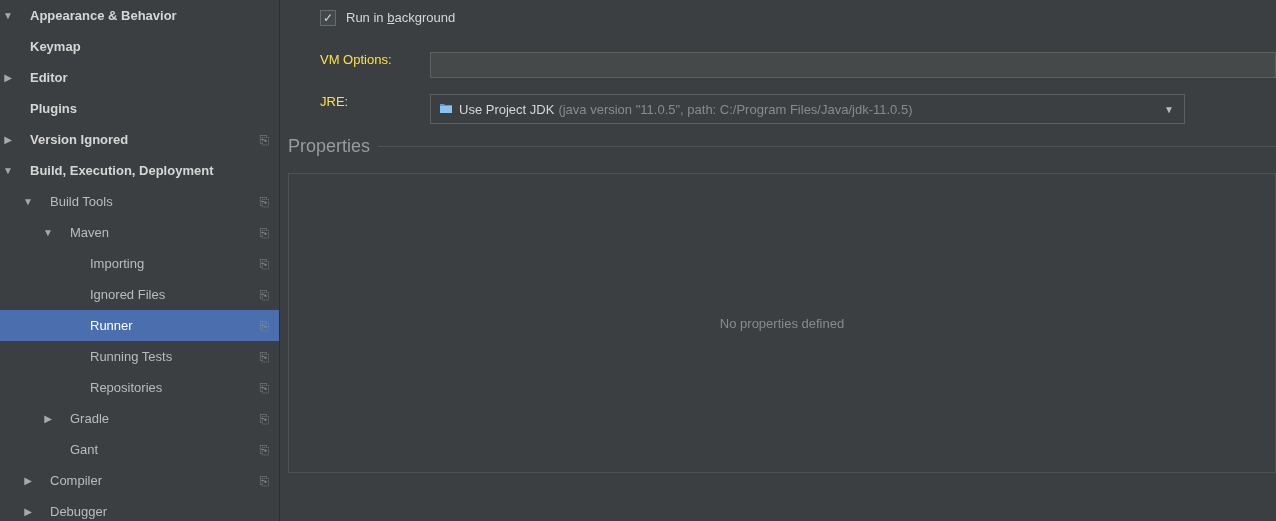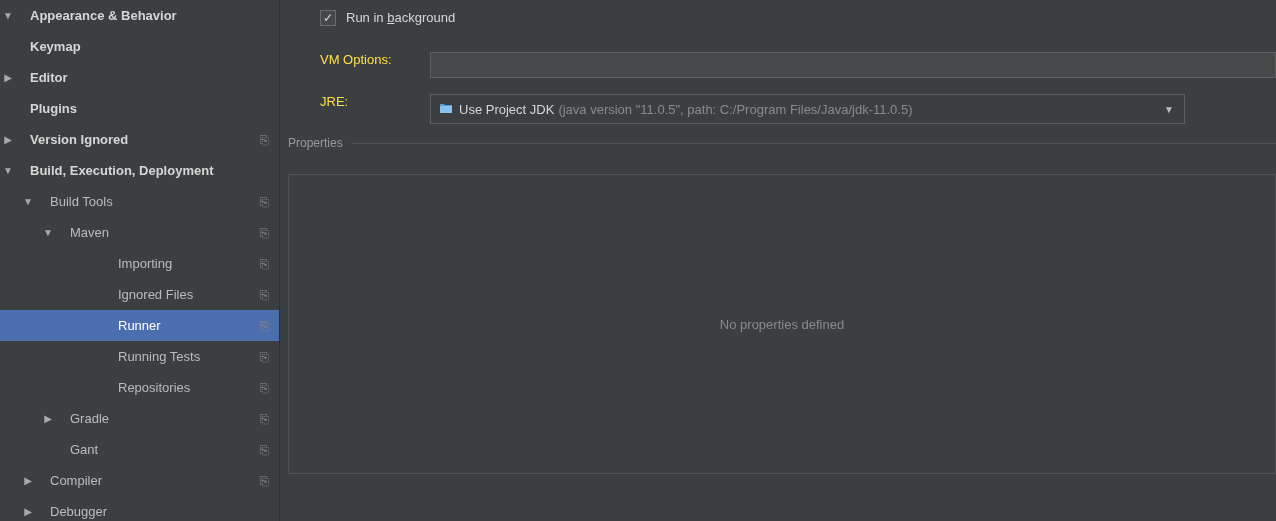--- a/index.html
+++ b/index.html
@@ -46,21 +46,21 @@
     position: absolute;
     right: 10px;
     top: 50%;
     transform: translateY(-50%);
     color: #8a8a8a;
     font-size: 12px;
   }
   .ind0 { padding-left: 0px; }
   .ind1 { padding-left: 20px; }
   .ind2 { padding-left: 40px; }
-  .ind3 { padding-left: 88px; }
+  .ind3 { padding-left: 60px; }
   .label { margin-left: 14px; }
   
   .main {
     flex: 1;
     background: #3c3f41;
     padding: 10px 0 0 8px;
     position: relative;
   }
   .row {
     display: flex;
@@ -109,24 +109,24 @@
     color: #d6d6d6;
   }
   .jre-dropdown .hint { color: #8a8a8a; margin-left: 4px;}
   .jre-dropdown .dd-arrow {
     position: absolute; right: 10px; top: 50%; transform: translateY(-50%);
     font-size: 10px; color: #bbbbbb;
   }
   .folder-icon { margin-right: 6px; font-size: 14px; color:#5c9bd1;}
   .section-header {
     color: #9a9a9a;
-    font-size: 12px;
+    font-size: 18px;
     display:flex;
     align-items:center;
-    margin: 4px 0 24px 0;
+    margin: 4px 0 16px 0;
   }
   .section-header .line {
     flex:1;
     height:1px;
     background:#515151;
     margin-left:8px;
   }
   .properties-box {
     border: 1px solid #515151;
     height: 300px;

